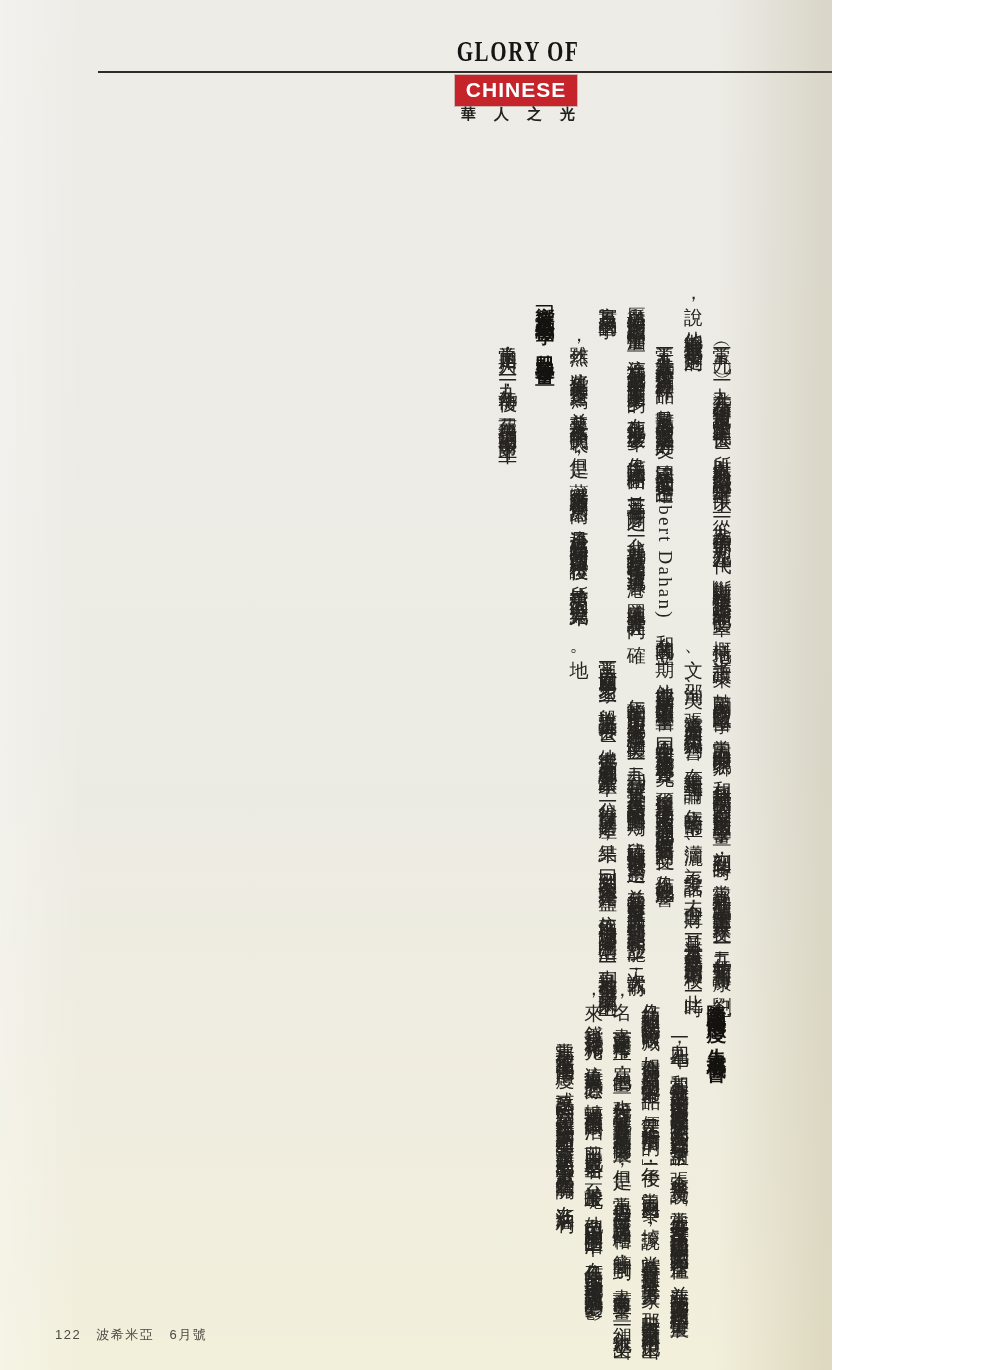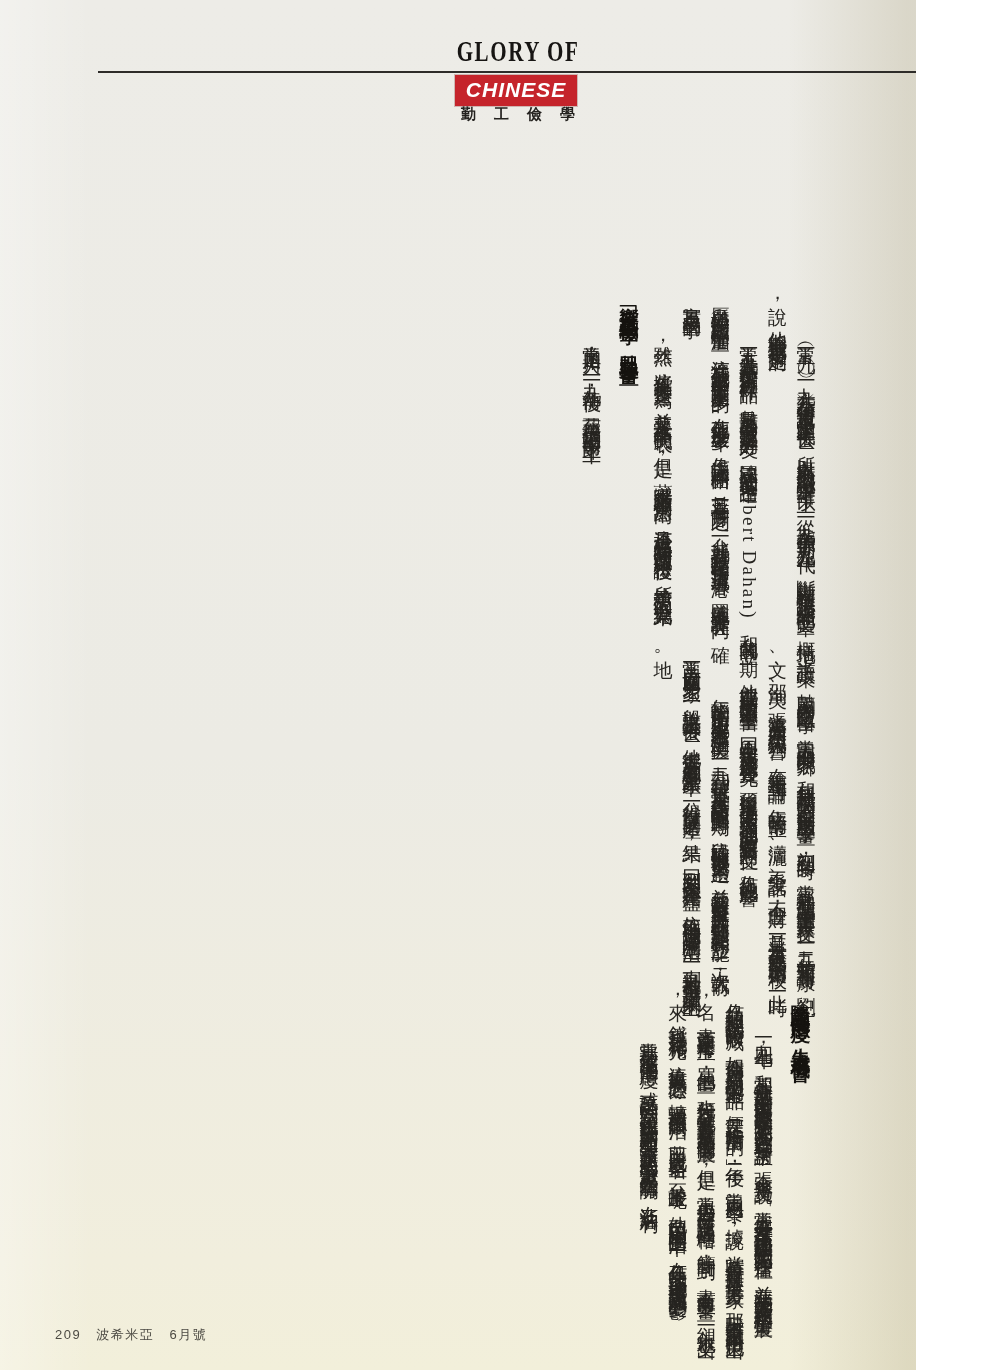--- a/index.html
+++ b/index.html
@@ -1,18 +1,18 @@
 <!DOCTYPE html>
 <html><head>
 <meta charset="utf-8">
 <style>
   html,body { margin:0; padding:0; }
   .page {
     position:relative;
-    width:916px; height:1370px;
+    width:832px; height:1370px;
     overflow:hidden;
     background:
       linear-gradient(to right, rgba(255,255,255,0.30) 0%, rgba(255,255,255,0) 10%, rgba(255,255,255,0) 86%, rgba(164,154,116,0.26) 99%),
       linear-gradient(to bottom, #edecE7 0%, #ecebe4 55%, #f1eedd 92%, #f2efda 100%);
     font-family:"Liberation Serif","DejaVu Serif",serif;
   }
 
   
   .kicker {
     position:absolute; top:36px; left:518px;
@@ -26,21 +26,20 @@
     background:#2e2c29;
   }
   .banner {
     position:absolute; top:75px; left:516px; transform:translateX(-50%);
     min-width:102px; text-align:center;
     padding:3px 10px 4px;
     font-family:"Liberation Sans","DejaVu Sans",sans-serif;
     font-weight:bold; font-size:21px; letter-spacing:1px;
     color:#ffffff;
     box-shadow:0 0 0 1px rgba(120,20,20,0.25);
-    font-style:italic;
   }
   .subtitle {
     position:absolute; top:105px; left:527px; transform:translateX(-50%);
     font-size:15px; letter-spacing:18px; white-space:nowrap;
     color:#24221f; font-weight:bold;
   }
 
   
   .band {
     position:absolute; right:96px; height:341px;
@@ -71,21 +70,21 @@
 </style>
 </head>
 <body>
 
 <div class="page">
 
   <header>
     <div class="kicker">GLORY OF</div>
     <div class="rule"></div>
     <div class="banner" style="background: rgb(197, 36, 43);">CHINESE</div>
-    <div class="subtitle">勤工儉學</div>
+    <div class="subtitle">華人之光</div>
   </header>
 
   <main>
     <section class="band" id="band-0">
         <p class="para indent">常玉（一九〇〇～一九六六年）在藝術資訊還不發達的年代去世，所以大衆對他的認識至少遲了十年以上。從一九七〇年代中期到一九九〇年代，斷斷續續在雜誌上出現介紹他的文章，概括地說，他的繪畫成就是被肯定的。</p>
         <p class="para indent">常玉在一九六六年過世後留下約百餘件作品，數量最多的二個藏家是常玉的好友，法國巴黎的艾伯蒂・達昂(Albert Dahan)和台北的國立歷史博物館（約藏四十幅油畫），流傳在其他藏家手中的作品應是不多的。在他死後那麼多年，作品浮上國際枱面，並且在十一個月之間，台北一地就有八幅作品在拍賣會上流通（香港、美國地區未計算在內），確實是不容易的事。</p>
         <p class="para indent">雖然，這些作品大多是速寫，並非是常玉作品中的代表，但是，藏家購求意願卻仍然高昂。這是否就是經過時間的沈澱與檢證後，所給予常玉的一個公允結果。</p>
         <h2 class="heading">響應「勤工儉學」，赴巴黎學畫</h2>
         <p class="para indent">常玉是四川人，一九一九年前後，蔡元培提倡「勤工儉學」（即半工</p>
       </section>
@@ -94,18 +93,18 @@
         <p class="para indent">年輕的創作活力加上家鄉大哥在經濟上的支援，一九二〇到三〇年代可算是常玉創作邁向顚峰的重要時期。這段時期他常以裸女爲主題，並參加當時富盛名且難進入的「杜樂麗沙龍」和「獨立沙龍」。二次大戰前，常玉曾一度返回四川老家，一般說法是大哥去世，他從大哥富有的絲綢生意家產中，分得一份豐厚的遺產。結果，回到巴黎不久即揮霍殆盡，依然兩袖淸風過著隨意的生活，一直到過世都不曾再踏上家鄉的土地。</p>
       </section>
     <section class="band" id="band-2">
         <h2 class="heading">隨意的生活態度，失去成名機會</h2>
         <p class="para indent">一九四七年，和常玉交情非常好的瑞士裔美國攝影家羅勃・法蘭克和女友一齊到巴黎拜訪常玉。張金玉曾爲文說：「常玉便在好友建議下前往美國紐約法蘭克的工作室居住，並在法蘭克的安排下在紐約舉辦了畫展，作品並被紐約現代美術館收藏，如今偶而可看見紐約出現的常玉作品，便是在這一時期留下的。」二年後，常玉返回巴黎。據說，當時有位畫商打算捧一位東方畫家，那時日本畫家藤田嗣治也未出名，畫商決定要捧常玉，買他的畫，先預付訂金要他畫畫並等數量足夠後便開畫展。但是，常玉仍舊服從自己隨意逍遙的性格，等時間到了，畫商向常玉要畫，卻一張也交不出來，錢也早就花得精光。這位畫商氣忿之餘，轉過頭來捧藤田嗣治，藤田自此大享盛名。至於常玉呢？他自己陷入困頓的生活中，在作品中或多或少地透露出飄流異國的憂鬱。</p>
         <p class="para indent">常玉那種放蕩不羈的生活態度，或許是由於二〇到三〇年代在巴黎蒙巴納斯區和一票「波希米亞」式的巴黎派畫家一起生活有關，在淡泊名利</p>
       </section>
   </main>
 
   <footer class="footer">
-    <span>209</span>
+    <span>122</span>
     <span>波希米亞</span>
     <span>6月號</span>
   </footer>
 
 </div>
 
 </body></html>

